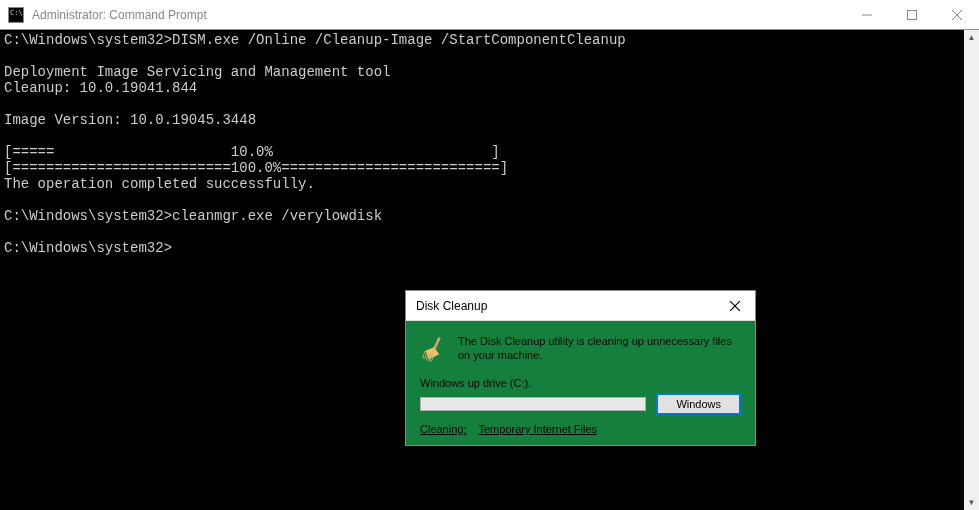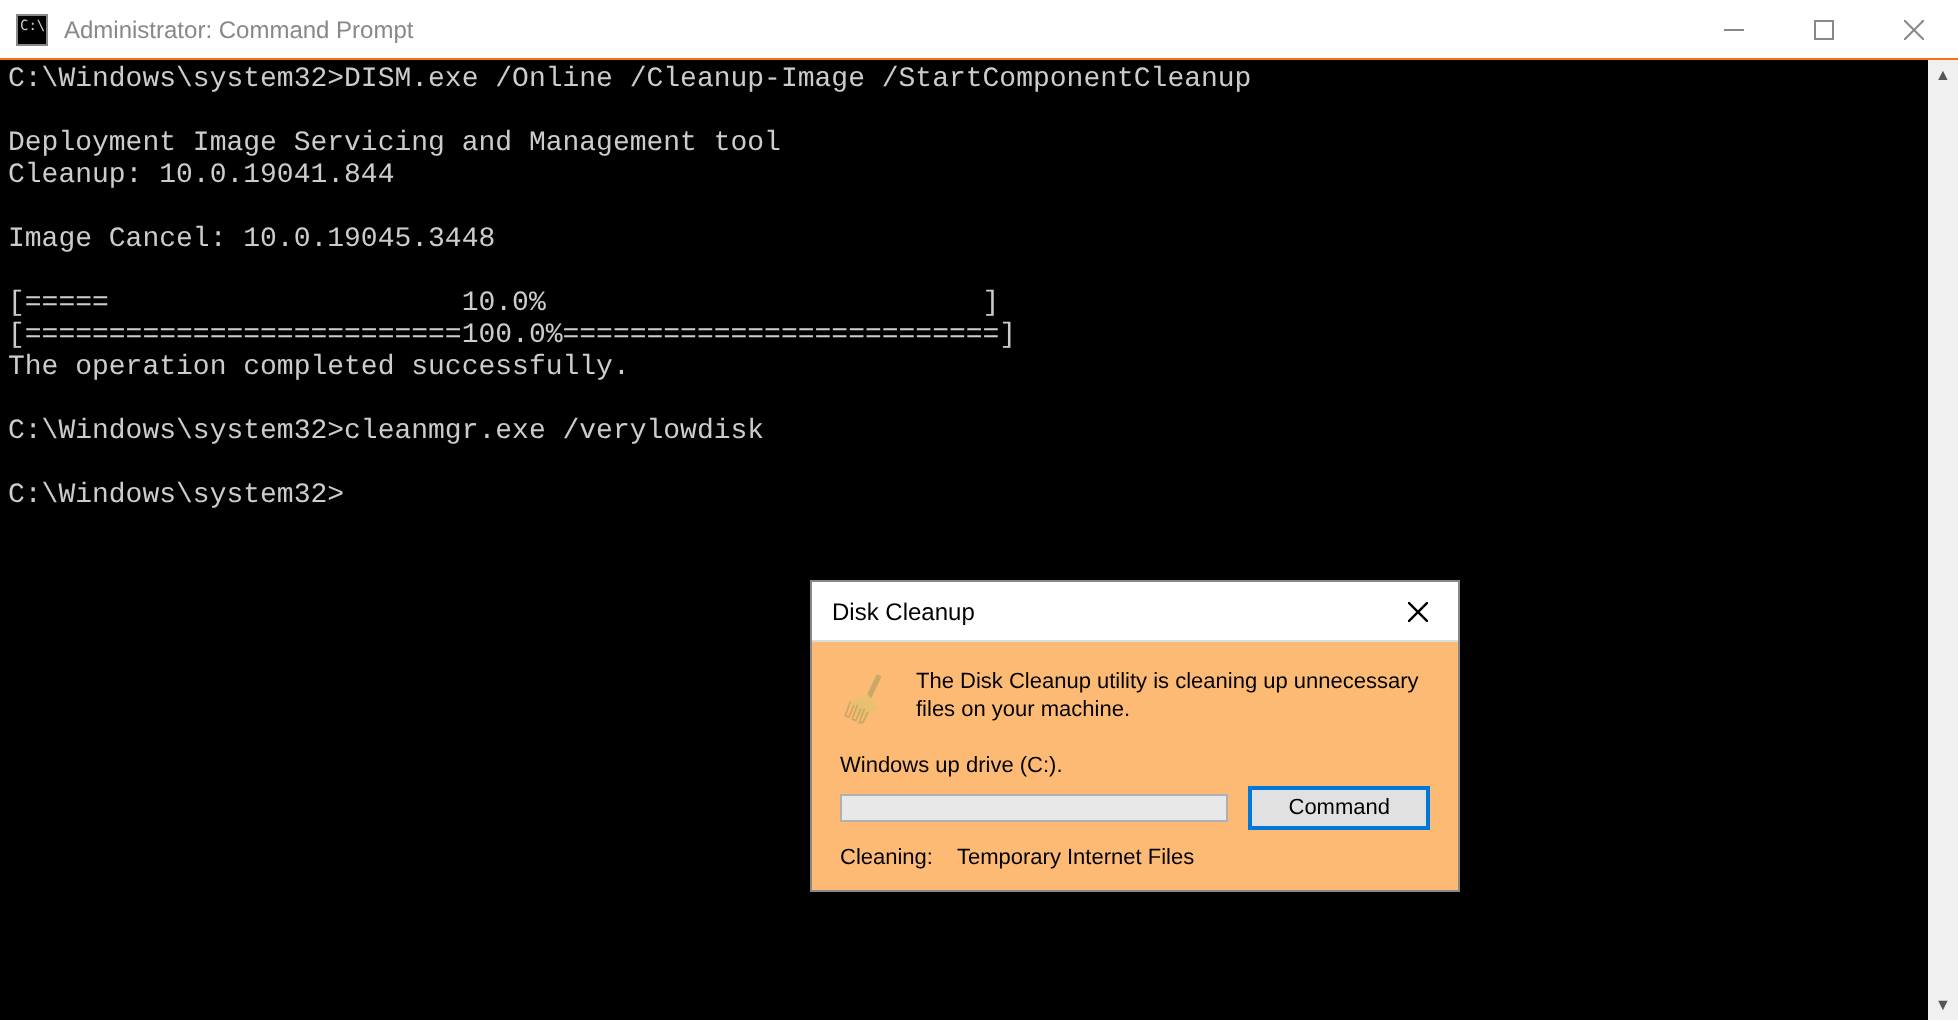--- a/index.html
+++ b/index.html
@@ -83,22 +83,22 @@
     align-items: center;
     justify-content: center;
     color: #555;
     font-size: 8px;
   }
   .scroll-track { flex: 1; background: #f0f0f0; }
   .dialog {
     position: absolute;
     left: 405px;
     top: 290px;
-    width: 325px;
-    background: #fdba74;
+    width: 351px;
+    background: #15803d;
     border: 1px solid #888;
     box-shadow: 2px 2px 6px rgba(0,0,0,0.3);
     font-size: 11px;
   }
   .dialog-titlebar {
     height: 30px;
     background: #fff;
     display: flex;
     align-items: center;
     padding-left: 10px;
@@ -158,20 +158,21 @@
     background: #e1e1e1;
     border: 2px solid #0078d7;
     color: #000;
     font-size: 11px;
     font-family: inherit;
   }
   .cleaning-row {
     color: #000;
     display: flex;
     gap: 12px;
+    text-decoration: underline;
   }
 </style>
 </head>
 <body>
 
 <div class="titlebar">
   <div class="titlebar-icon"></div>
   <div class="titlebar-text">Administrator: Command Prompt</div>
   <div class="win-controls">
     <div class="win-btn">
@@ -191,21 +192,21 @@
         </svg>
     </div>
   </div>
 </div>
 
 <div class="terminal"><span>C:\Windows\system32&gt;DISM.exe /Online /Cleanup-Image /StartComponentCleanup</span>
 <span></span>
 <span>Deployment Image Servicing and Management tool</span>
 <span>Cleanup: 10.0.19041.844</span>
 <span></span>
-<span>Image Cancel: 10.0.19045.3448</span>
+<span>Image Version: 10.0.19045.3448</span>
 <span></span>
 <span>[=====                     10.0%                          ]</span>
 <span>[==========================100.0%==========================]</span>
 <span>The operation completed successfully.</span>
 <span></span>
 <span>C:\Windows\system32&gt;cleanmgr.exe /verylowdisk</span>
 <span></span>
 <span>C:\Windows\system32&gt;</span></div>
 
 <div class="scrollbar">
@@ -231,20 +232,20 @@
           <rect x="18" y="2" width="3" height="14" fill="#c9a868" transform="rotate(25 19 9)"></rect>
           <path d="M 6 18 L 16 14 L 22 22 L 10 28 Z" fill="#e8c070"></path>
           <path d="M 6 18 L 3 26 L 5 27 L 8 20 M 10 20 L 7 28 L 9 29 L 12 22 M 14 22 L 11 30 L 13 30 L 16 24" stroke="#c9a868" stroke-width="1" fill="none"></path>
         </svg>
       </div>
       <div class="dialog-msg">The Disk Cleanup utility is cleaning up unnecessary files on your machine.</div>
     </div>
     <div class="dialog-status">Windows up drive  (C:).</div>
     <div class="progress-row">
       <div class="progress-bar"></div>
-      <button class="cancel-btn">Command</button>
+      <button class="cancel-btn">Windows</button>
     </div>
     <div class="cleaning-row">
       <span>Cleaning:</span>
       <span>Temporary Internet Files</span>
     </div>
   </div>
 </div>
 
 </body></html>

